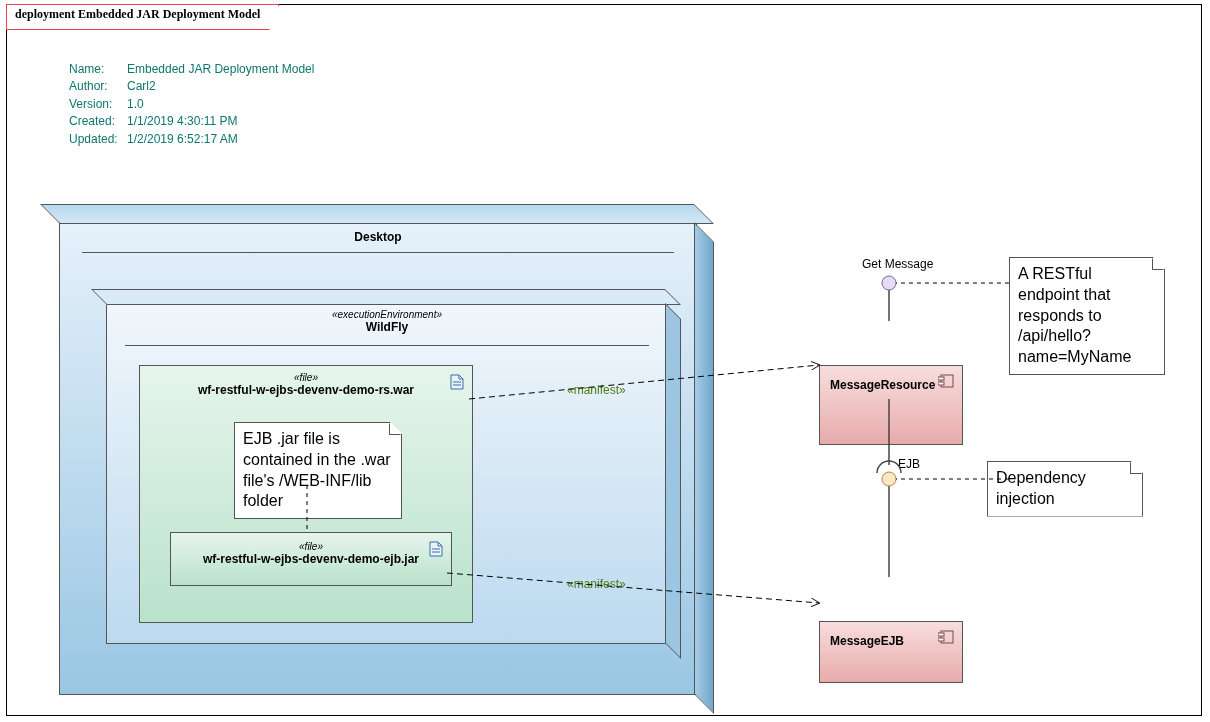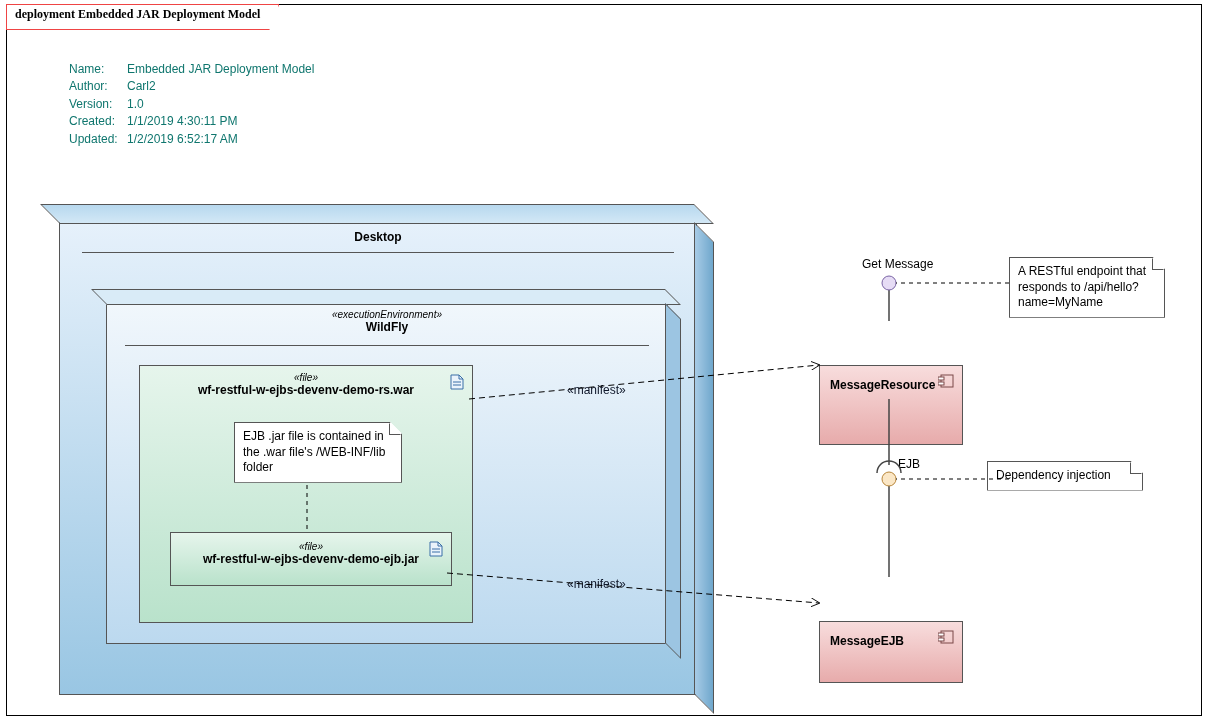--- a/index.html
+++ b/index.html
@@ -96,21 +96,21 @@
     border:1px solid #555;
     margin-top:44px;
   }
   .component .name-bold { text-align:left; padding:12px 10px; }
   .comp-icon { position:absolute; right:8px; top:8px; width:16px; height:14px; }
   .note {
     position:absolute;
     background:#fff;
     border:1px solid #555;
     padding:6px 8px;
-    font-size:12px;
+    font-size:16px;
     line-height:1.3;
   }
   .note::after {
     content:"";
     position:absolute;
     right:0; top:0;
     border-style:solid;
     border-width:0 12px 12px 0;
     border-color:transparent #fff transparent transparent;
   }
@@ -118,21 +118,21 @@
     content:"";
     position:absolute;
     right:-1px; top:-1px;
     width:12px;height:12px;
     border-left:1px solid #555;
     border-bottom:1px solid #555;
     background:#fff;
   }
   .note { clip-path: polygon(0 0, calc(100% - 12px) 0, 100% 12px, 100% 100%, 0 100%); }
   svg.wires { position:absolute; left:0; top:0; pointer-events:none; }
-  .edge-label { position:absolute; font-size:12px; color:#0f172a; background:transparent; }
+  .edge-label { position:absolute; font-size:12px; color:#4d7c0f; background:transparent; }
   .port-label { position:absolute; font-size:12px; }
   .lollipop-purple { fill:#e6dcf5; stroke:#7a64a5; }
   .lollipop-orange { fill:#fbe7c6; stroke:#b8863a; }
 </style>
 </head>
 <body>
 
 <div class="diagram-frame">
   <div class="frame-tab">deployment Embedded JAR Deployment Model</div>
 

